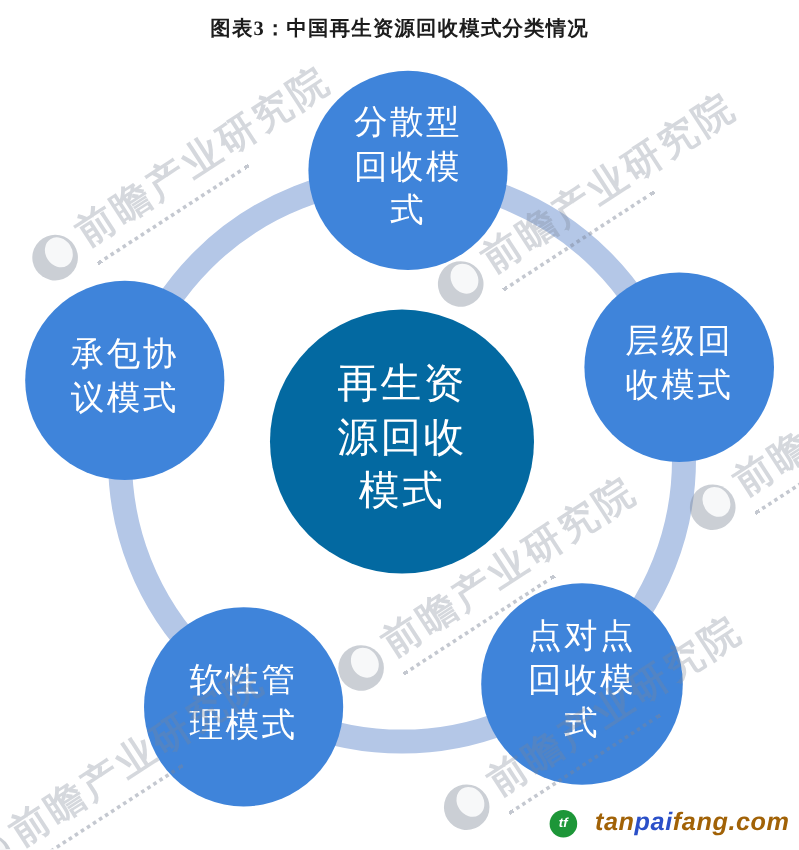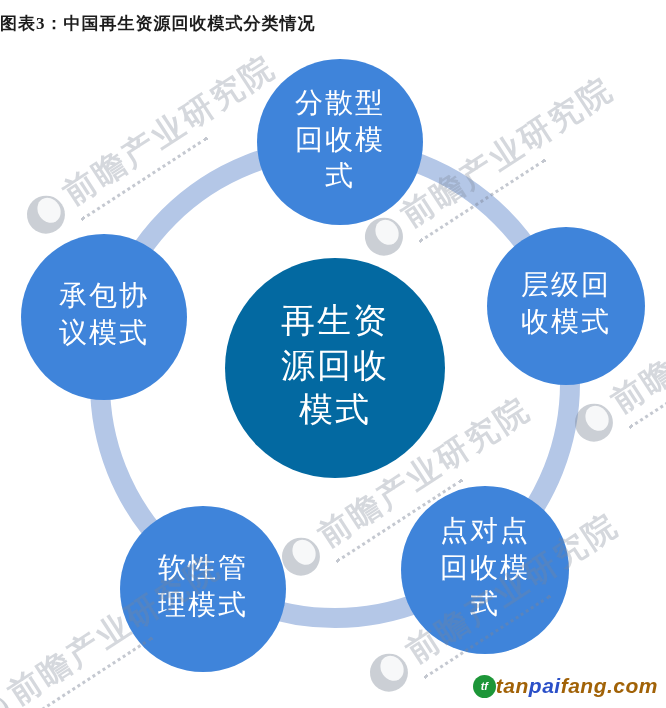--- a/index.html
+++ b/index.html
@@ -3,21 +3,21 @@
 <meta charset="utf-8">
 <style>
   html,body{margin:0;padding:0;background:#ffffff;}
   #canvas{
     position:relative;width:666px;height:708px;background:#ffffff;
     overflow:hidden;font-family:"Liberation Sans","DejaVu Sans",sans-serif;
   }
 
   
   .chart-title{
-    position:absolute;top:12px;left:0;width:100%;
+    position:absolute;top:12px;left:0;width:100%;text-align:center;
     font-family:"Liberation Serif","DejaVu Serif",serif;
     font-size:17px;font-weight:600;color:#1c1c1c;letter-spacing:1px;
   }
 
   
   .ring{
     position:absolute;left:90px;top:138px;width:450px;height:450px;
     border:20px solid #b4c7e7;border-radius:50%;z-index:1;
   }
 
@@ -62,21 +62,21 @@
   .wm-sub{width:150px;border-top:3px dotted rgba(125,134,150,0.45);margin-top:3px;}
 
   
   .source-note{
     position:absolute;left:8px;top:678px;z-index:4;
     font-family:"Liberation Serif","DejaVu Serif",serif;
     font-style:italic;font-size:14px;color:#7d7d7d;letter-spacing:1px;
   }
   .site-logo{
     position:absolute;right:8px;top:674px;z-index:4;
-    display:flex;align-items:center;gap:0;
+    display:flex;align-items:center;gap:15px;
   }
   .site-logo-icon{
     width:23px;height:23px;border-radius:50%;background:#1d9638;
     color:#ffffff;display:flex;align-items:center;justify-content:center;
     font-size:11px;font-weight:700;font-style:italic;
   }
   .site-logo-text{
     font-size:21px;font-weight:700;font-style:italic;letter-spacing:0.5px;
     font-family:"Liberation Sans","DejaVu Sans",sans-serif;
   }

